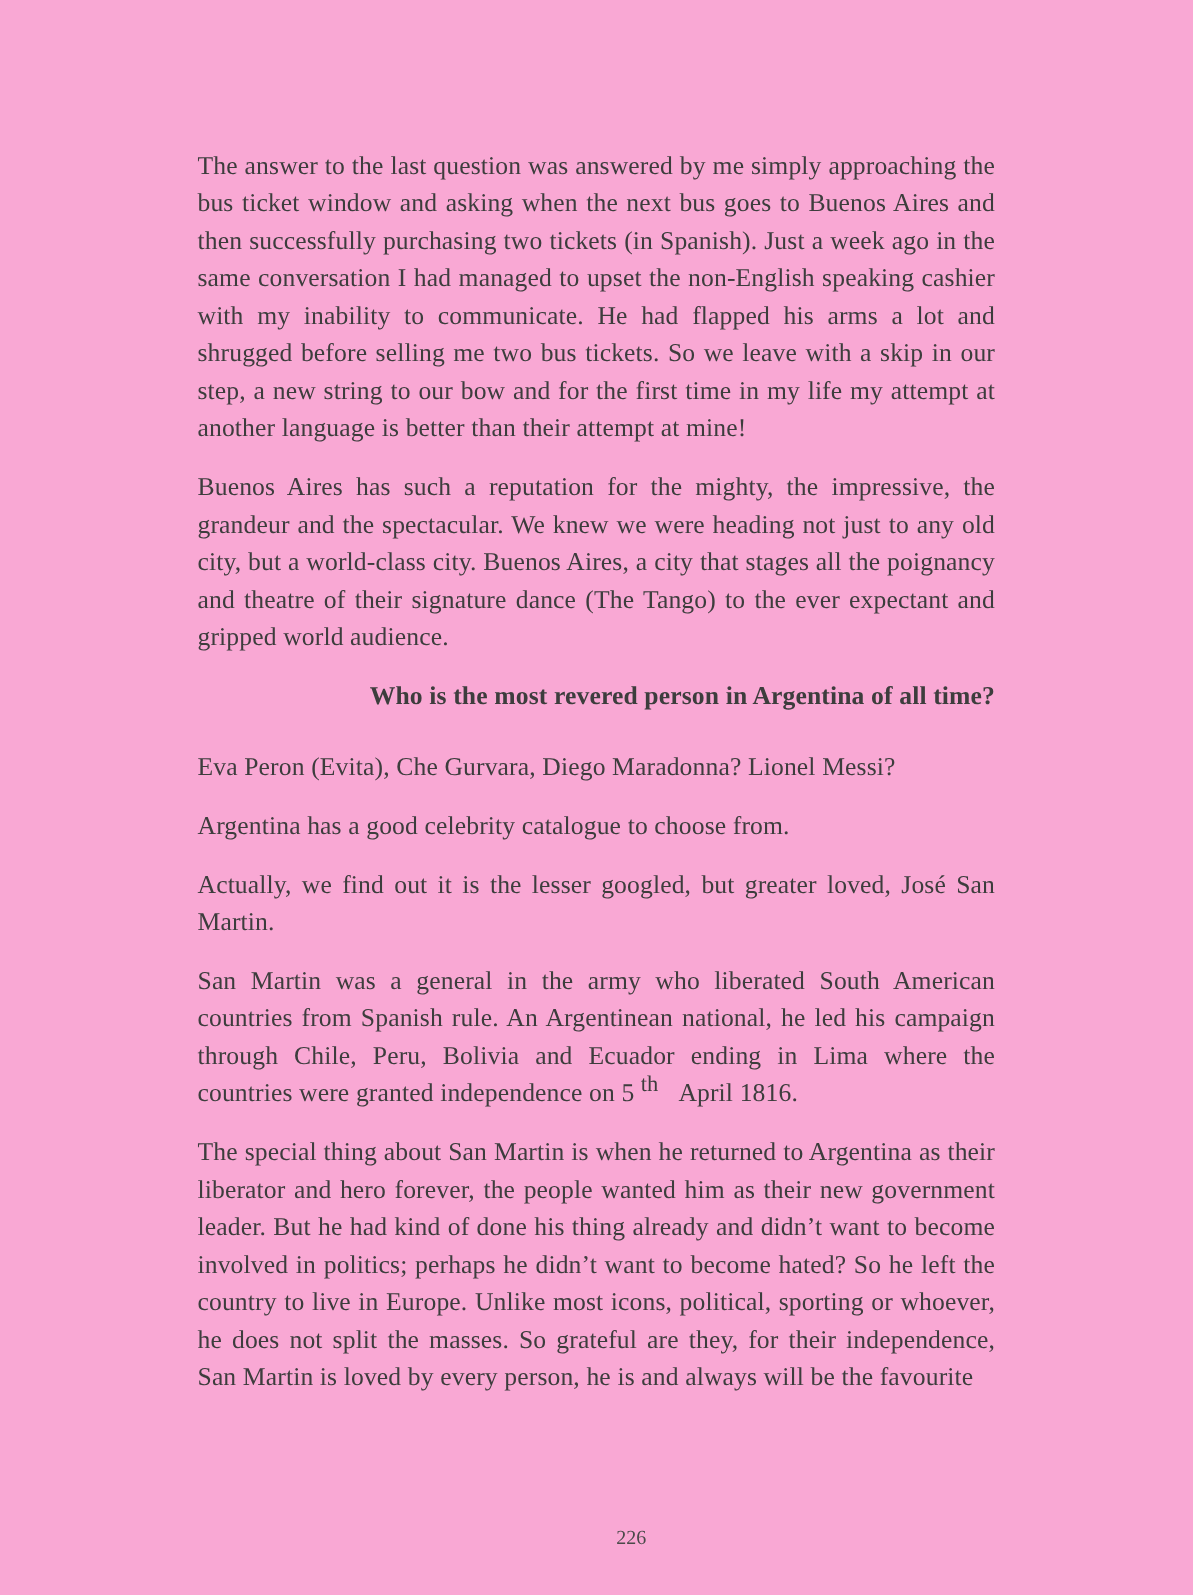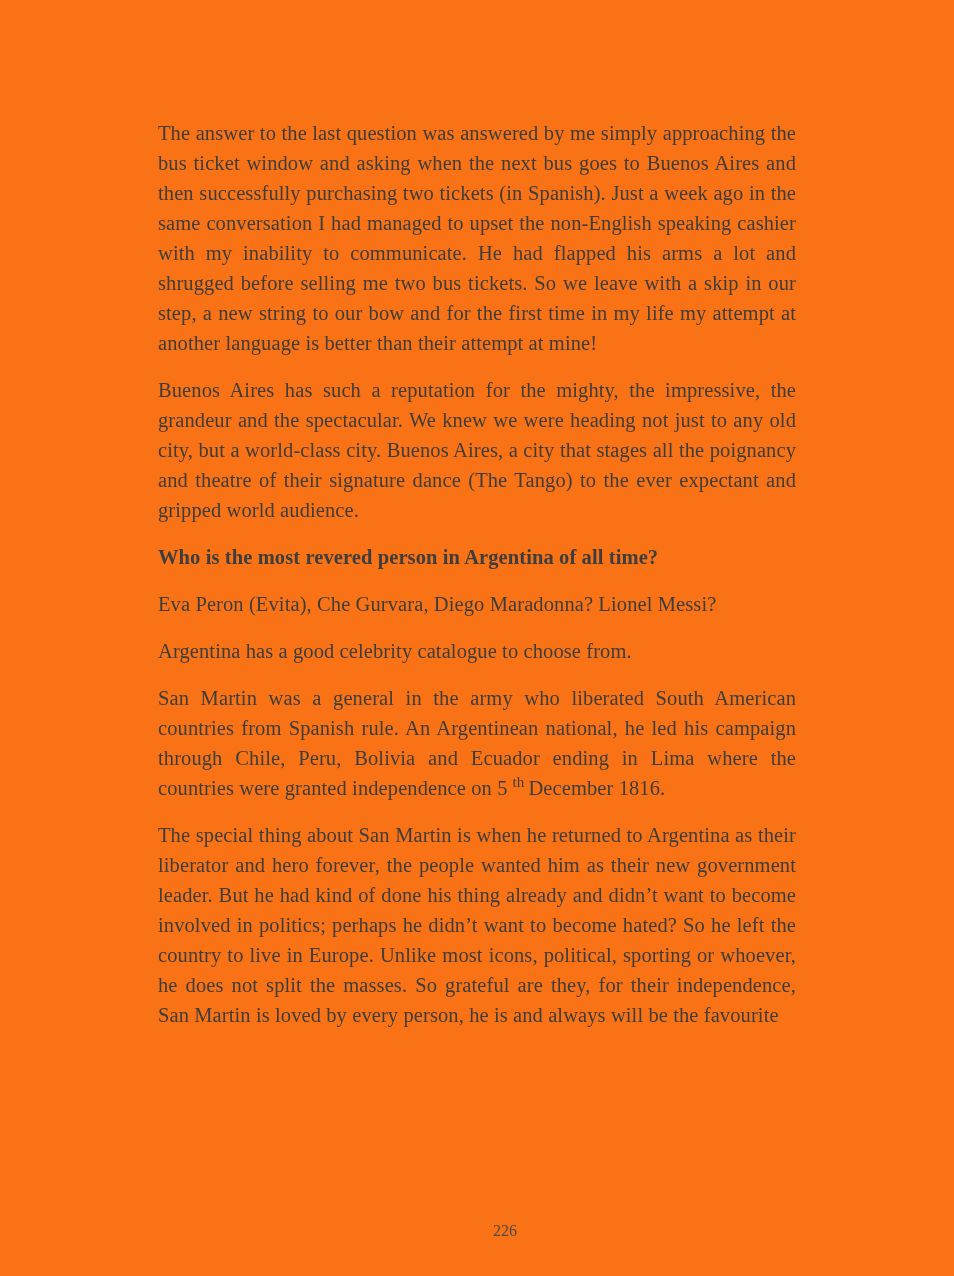--- a/index.html
+++ b/index.html
@@ -4,21 +4,21 @@
 <style>
   html, body {
     margin: 0;
     padding: 0;
     background: #ffffff;
   }
   .page {
     position: relative;
     width: 954px;
     height: 1276px;
-    background: #f97316;
+    background: #f9a8d4;
     overflow: hidden;
     font-family: "Liberation Serif", "DejaVu Serif", serif;
     color: #3d3d3d;
   }
   .text-block {
     position: absolute;
     top: 118px;
     left: 158px;
     width: 638px;
   }
@@ -27,30 +27,30 @@
     line-height: 30px;
     text-align: justify;
     text-align-last: left;
     margin: 0 0 17px 0;
     letter-spacing: 0.1px;
   }
   .heading {
     font-size: 20.5px;
     line-height: 30px;
     font-weight: bold;
-    margin: 0 0 17px 0;
-    text-align: left;
+    margin: 0 0 27px 0;
+    text-align: right;
     letter-spacing: 0.1px;
   }
   .sup {
-    font-size: 15px;
+    font-size: 18px;
     vertical-align: super;
     line-height: 0;
     margin-left: 5px;
-    margin-right: 4px;
+    margin-right: 16px;
   }
   .page-number {
     position: absolute;
     bottom: 36px;
     left: 0;
     width: 100%;
     text-align: center;
     font-size: 16px;
     color: #4a4a4a;
     padding-left: 28px;
@@ -59,17 +59,18 @@
 </head>
 <body>
 
 <div class="page">
   <div class="text-block">
     <p class="para">The answer to the last question was answered by me simply approaching the bus ticket window and asking when the next bus goes to Buenos Aires and then successfully purchasing two tickets (in Spanish). Just a week ago in the same conversation I had managed to upset the non-English speaking cashier with my inability to communicate. He had flapped his arms a lot and shrugged before selling me two bus tickets. So we leave with a skip in our step, a new string to our bow and for the first time in my life my attempt at another language is better than their attempt at mine!</p>
     <p class="para">Buenos Aires has such a reputation for the mighty, the impressive, the grandeur and the spectacular. We knew we were heading not just to any old city, but a world-class city. Buenos Aires, a city that stages all the poignancy and theatre of their signature dance (The Tango) to the ever expectant and gripped world audience.</p>
     <h2 class="heading">Who is the most revered person in Argentina of all time?</h2>
     <p class="para">Eva Peron (Evita), Che Gurvara, Diego Maradonna? Lionel Messi?</p>
     <p class="para">Argentina has a good celebrity catalogue to choose from.</p>
-    <p class="para"><span>San Martin was a general in the army who liberated South American countries from Spanish rule. An Argentinean national, he led his campaign through Chile, Peru, Bolivia and Ecuador ending in Lima where the countries were granted independence on 5</span><sup class="sup">th</sup><span>December 1816.</span></p>
+    <p class="para">Actually, we find out it is the lesser googled, but greater loved, José San Martin.</p>
+    <p class="para"><span>San Martin was a general in the army who liberated South American countries from Spanish rule. An Argentinean national, he led his campaign through Chile, Peru, Bolivia and Ecuador ending in Lima where the countries were granted independence on 5</span><sup class="sup">th</sup><span>April 1816.</span></p>
     <p class="para">The special thing about San Martin is when he returned to Argentina as their liberator and hero forever, the people wanted him as their new government leader. But he had kind of done his thing already and didn’t want to become involved in politics; perhaps he didn’t want to become hated? So he left the country to live in Europe. Unlike most icons, political, sporting or whoever, he does not split the masses. So grateful are they, for their independence, San Martin is loved by every person, he is and always will be the favourite</p>
   </div>
   <div class="page-number">226</div>
 </div>
 
 </body></html>

